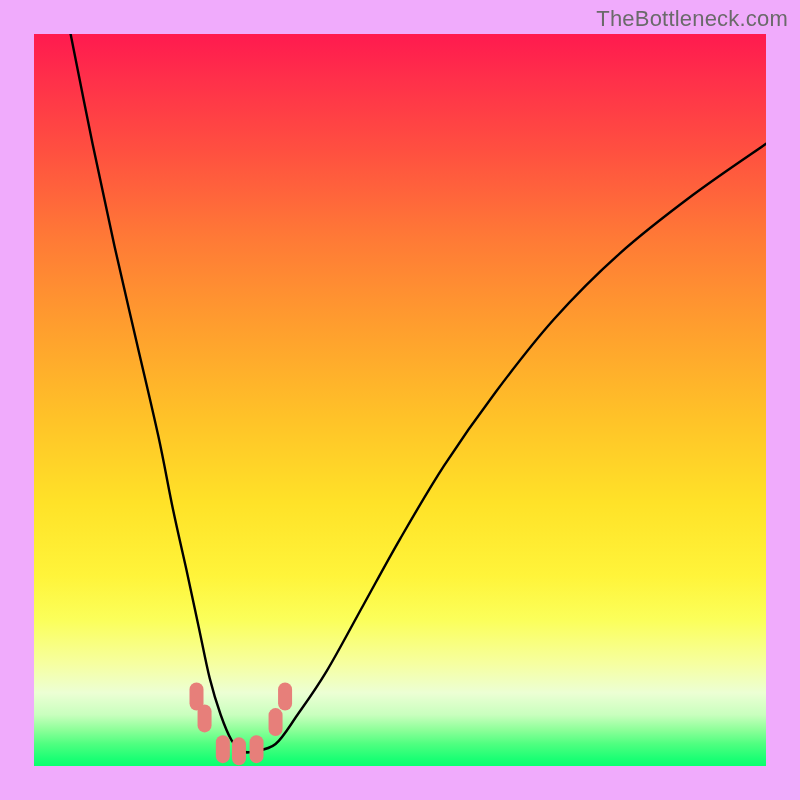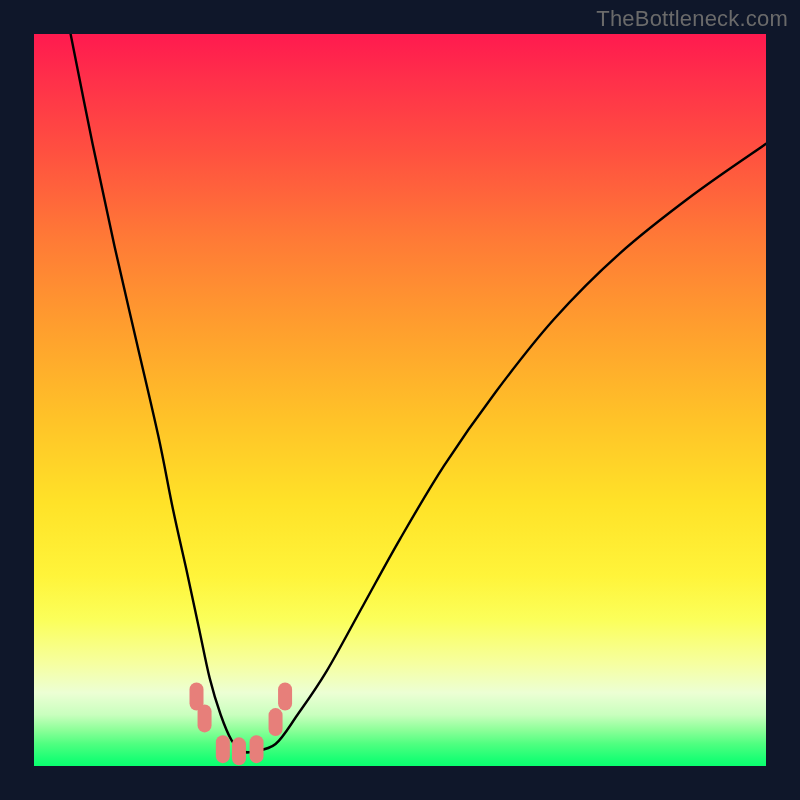--- a/index.html
+++ b/index.html
@@ -10,21 +10,21 @@
     background: #000;
     overflow: hidden;
     font-family: Arial, Helvetica, sans-serif;
   }
   .frame {
     position: absolute;
     top: 0;
     left: 0;
     width: 800px;
     height: 800px;
-    background: #0f172a;
+    background: #f0abfc;
   }
   .plot-area {
     position: absolute;
     top: 34px;
     left: 34px;
     width: 732px;
     height: 732px;
     overflow: hidden;
   }
   .gradient {

